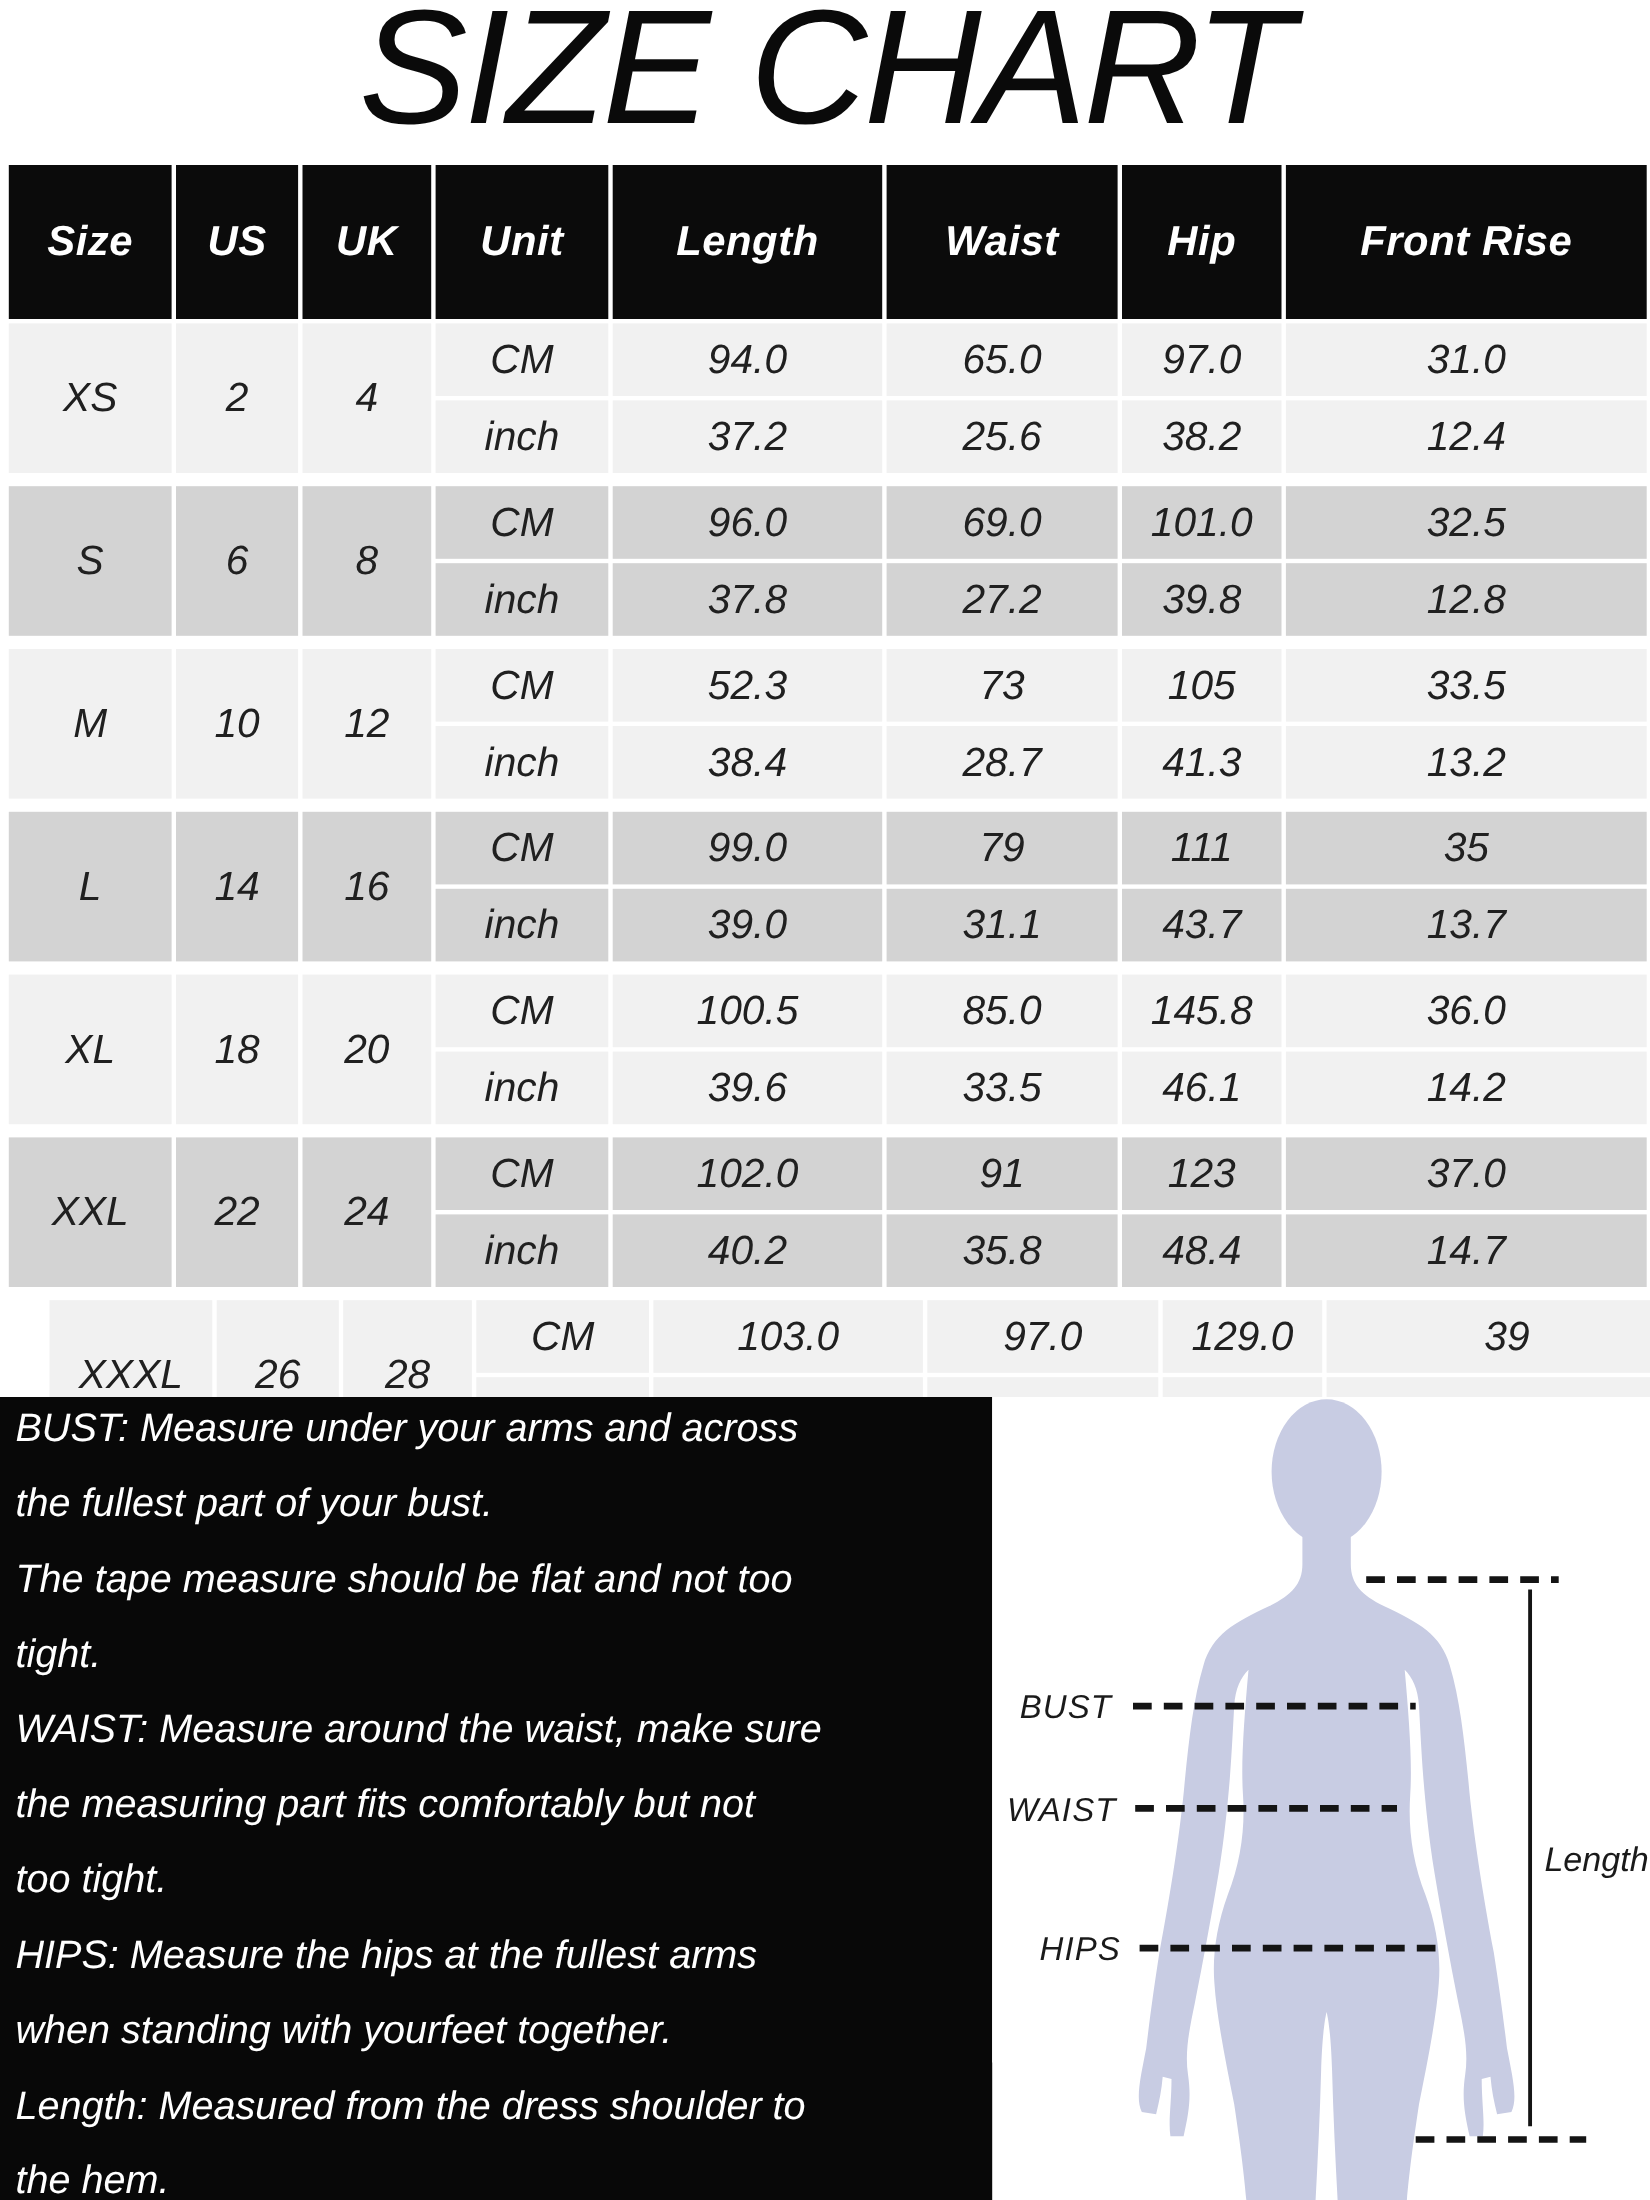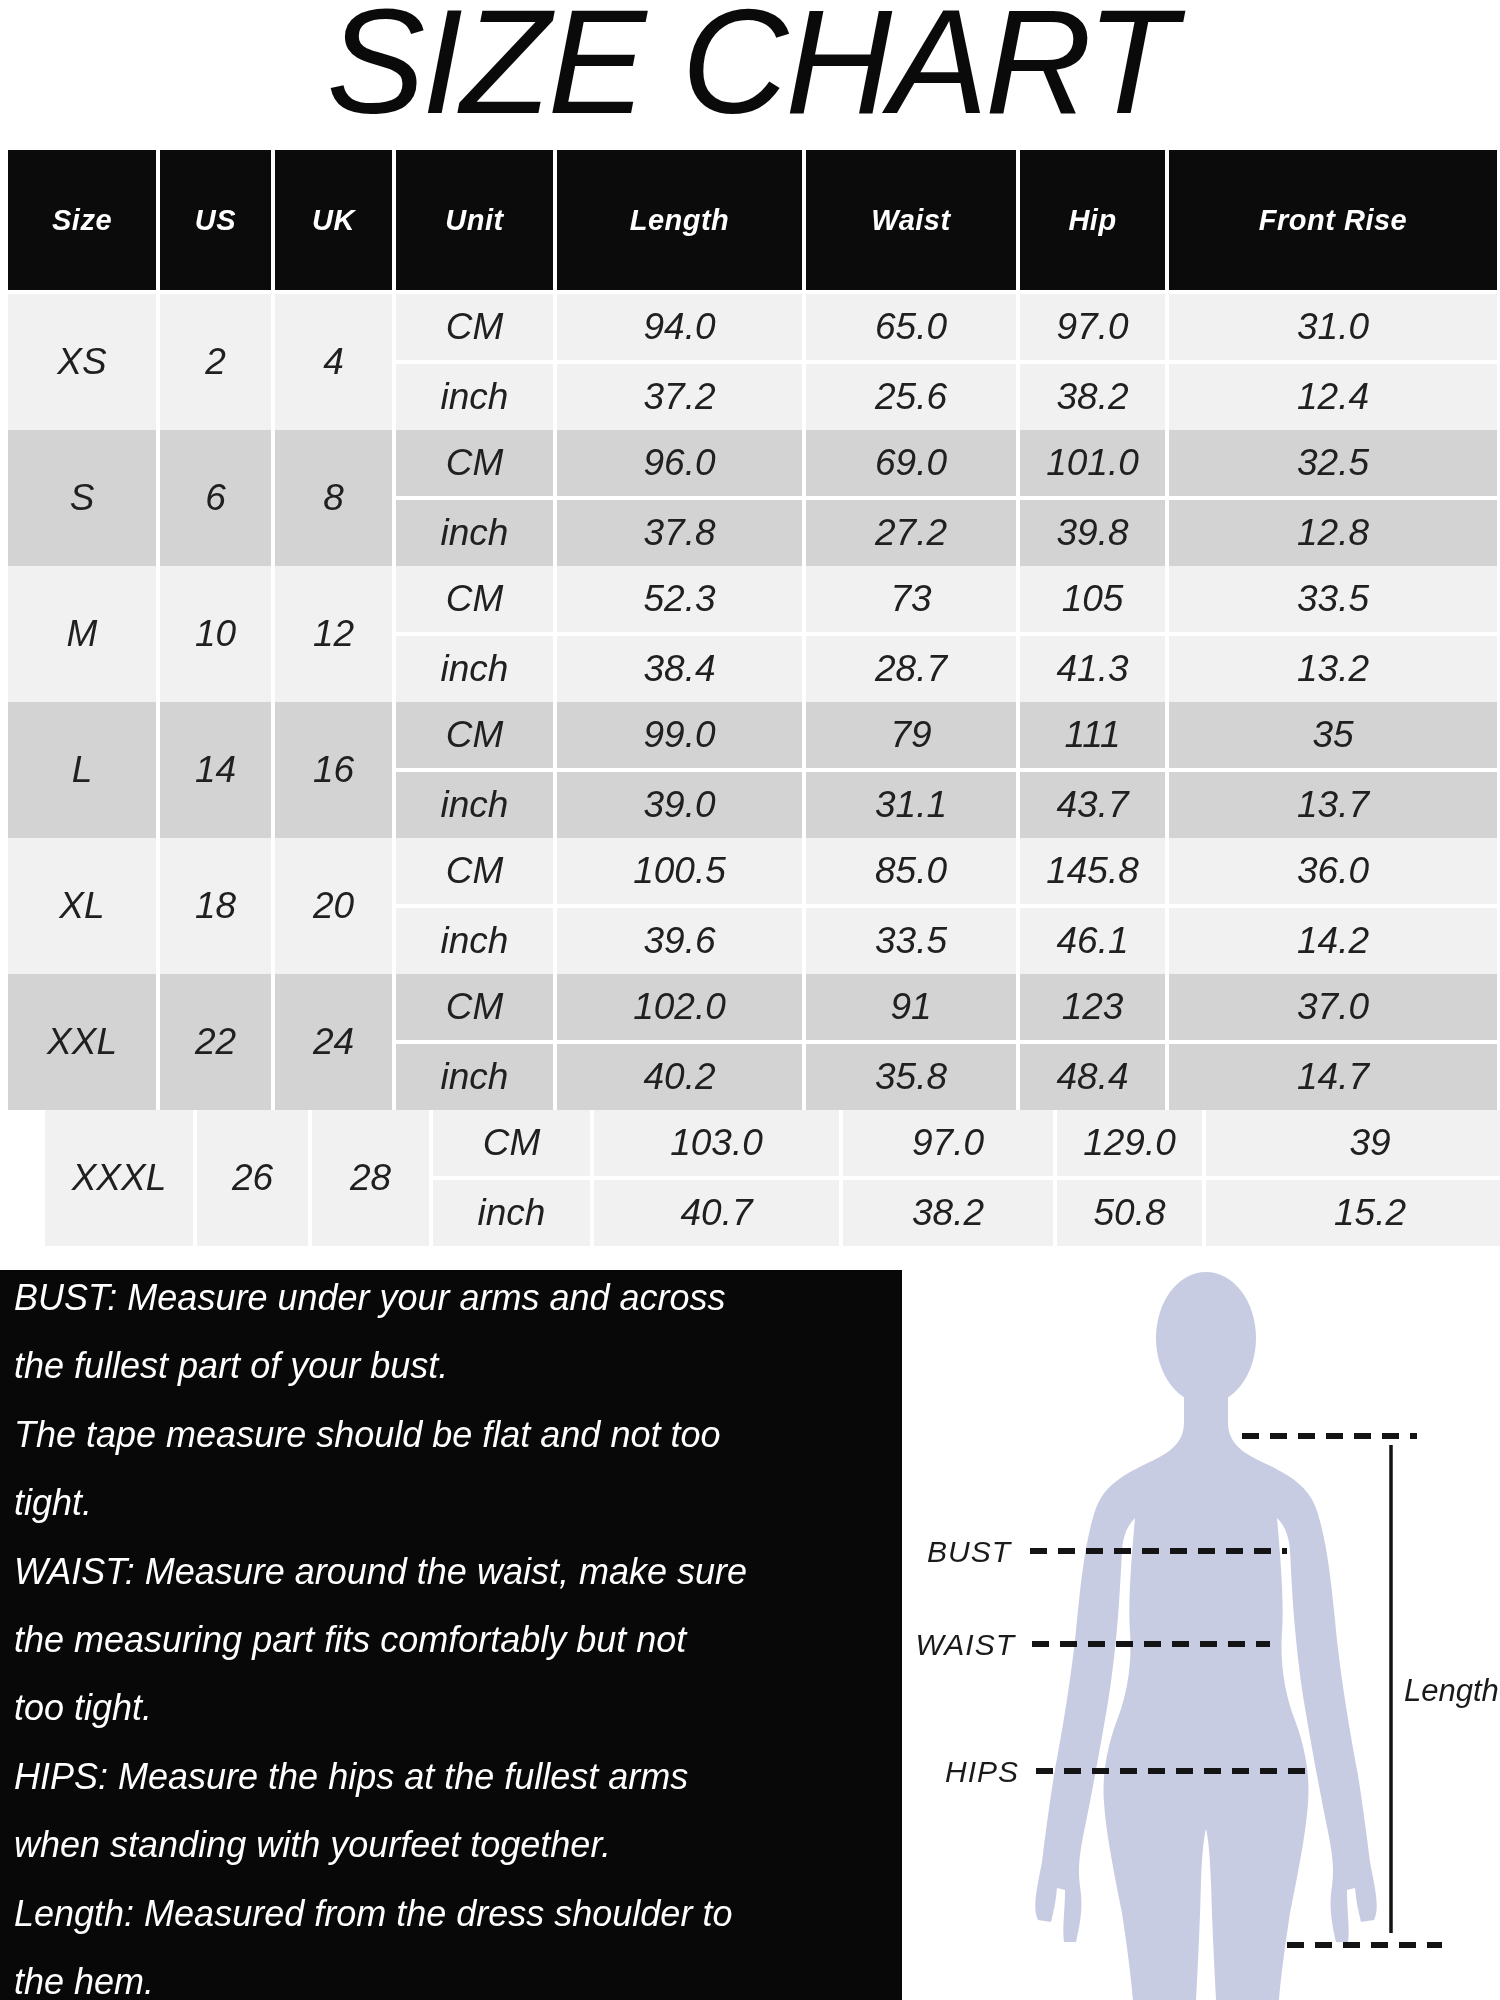--- a/index.html
+++ b/index.html
@@ -20,23 +20,23 @@
   .size-table { position:absolute; left:8px; top:150px; width:1489px; }
   .hdr-row, .size-block {
     display:grid;
     grid-template-columns:148px 111px 117px 157px 245px 210px 145px 328px;
     column-gap:4px;
   }
   .hdr-row { height:140px; margin-bottom:4px; }
   .hdr-cell {
     background:#0b0b0b; color:#ffffff;
     display:flex; align-items:center; justify-content:center;
-    font-size:29px; font-weight:bold; letter-spacing:0.5px;
-  }
-  .size-block { grid-template-rows:66px 66px; row-gap:4px; margin-bottom:0; }
+    font-size:38px; font-weight:bold; letter-spacing:0.5px;
+  }
+  .size-block { grid-template-rows:66px 66px; row-gap:4px; margin-bottom:12px; }
   .size-block:last-child { margin-bottom:0;padding-left:37px; }
   .cell {
     display:flex; align-items:center; justify-content:center;
     font-size:37px; color:#202020;
   }
   .span2 { grid-row:1 / 3; }
   .size-block.light .cell { background:#f1f1f1; }
   .size-block.dark  .cell { background:#d3d3d3; }
 
   

